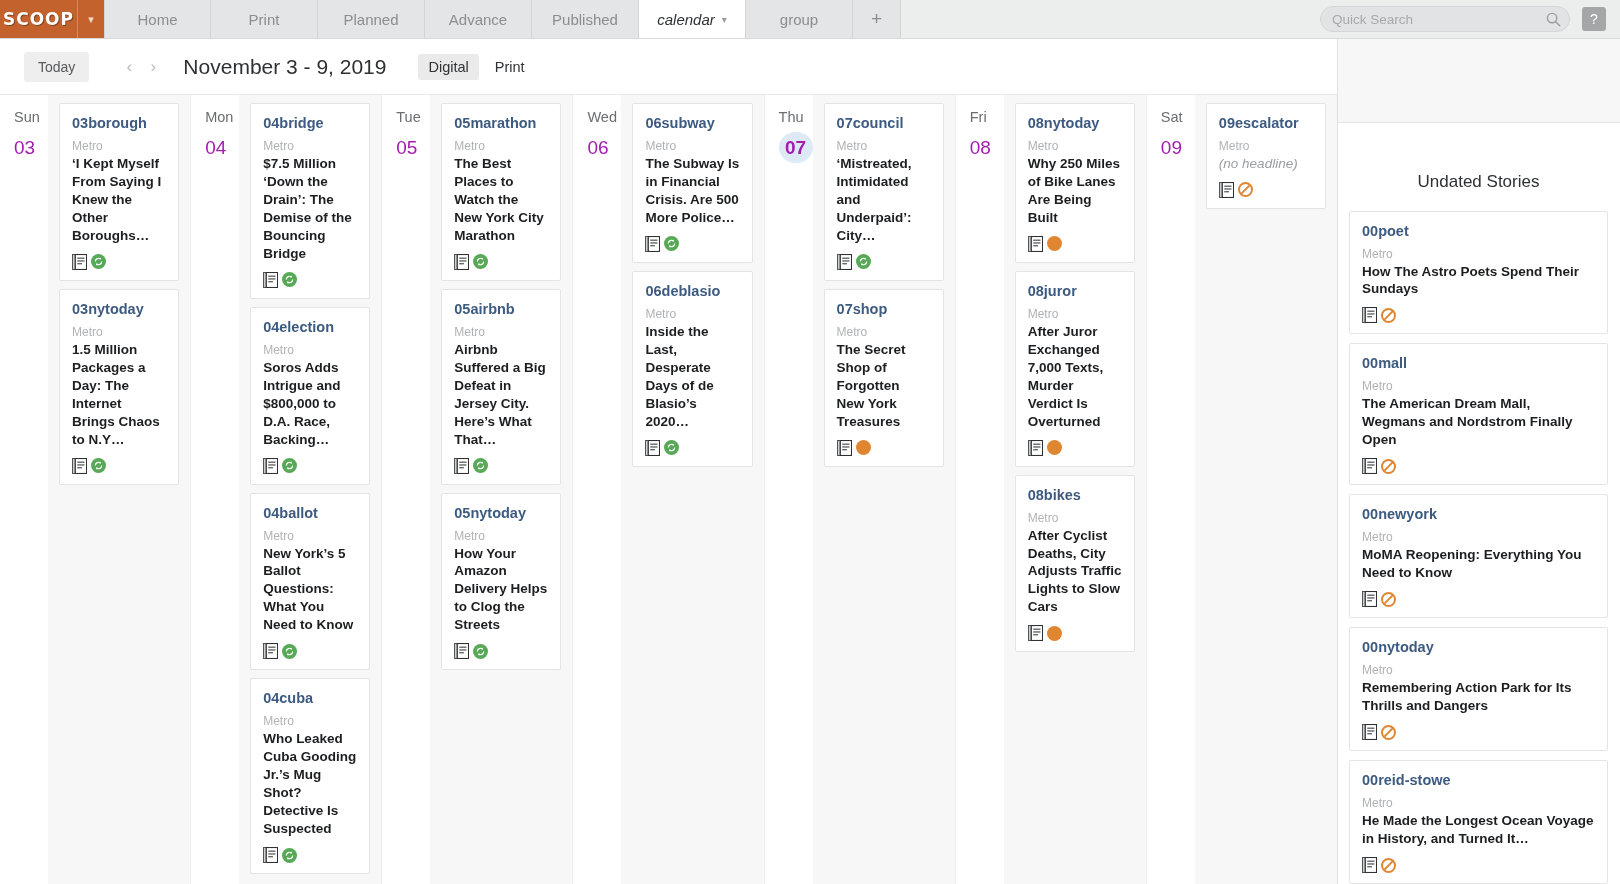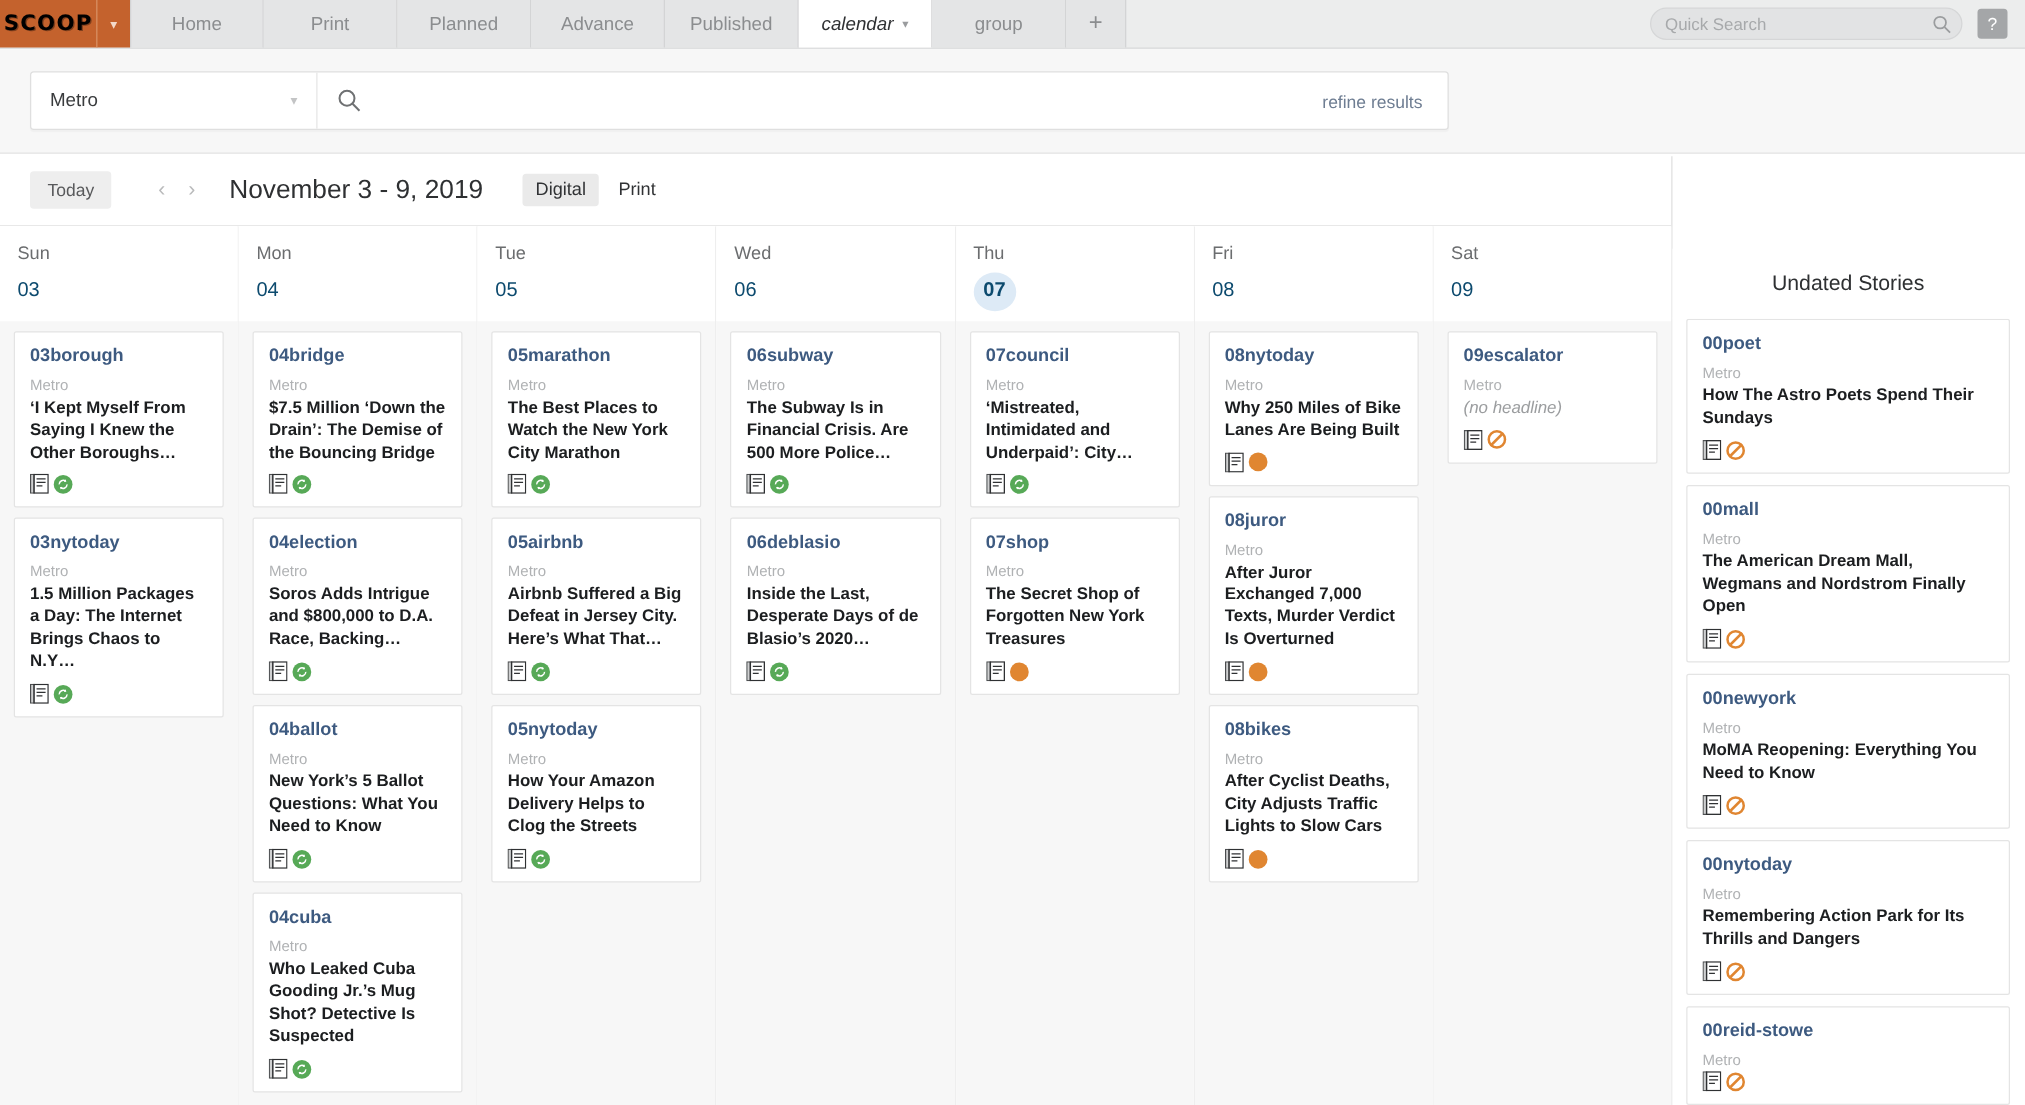--- a/index.html
+++ b/index.html
@@ -18,21 +18,21 @@
     align-items: stretch;
     position: relative;
     border-bottom: 1px solid #d8d9da;
   }
   .brand {
     width: 77px;
     background: #c4622d;
     display: flex; align-items: center; justify-content: center;
   }
   .brand-logo {
-    color: #000000;
+    color: #ffffff;
     font-family: "DejaVu Sans", sans-serif;
     font-weight: bold;
     font-size: 17px;
     letter-spacing: 1px;
     text-shadow: 1px 1px 0 rgba(0,0,0,.35);
   }
   .brand-caret {
     width: 27px;
     background: #c4622d;
     border-left: 1px solid #d88c5d;
@@ -168,29 +168,29 @@
   .mode.active { background: #eaeaea; }
 
   
   .cal-grid {
     flex: 1; display: flex;
     background: #ffffff;
     overflow: hidden;
   }
   .daycol {
     flex: 1;
-    display: flex; flex-direction: column;
+    display: flex; 
     border-right: 1px solid #eeeeee;
     min-width: 0;
   }
   .daycol:last-child { border-right: none; }
   .dayhead { padding: 14px 0 8px 14px; background: #ffffff; }
   .dayname { font-size: 14.5px; color: #6b6d6f; margin-bottom: 7px; }
   .daynum {
-    font-size: 16px; color: #0c4a6e;
+    font-size: 19px; color: #a21caf;
     width: 34px; height: 31px;
     display: flex; align-items: center; justify-content: flex-start;
   }
   .daynum.today {
     background: #ddeaf6; border-radius: 50%;
     justify-content: center; font-weight: bold;
   }
   .daybody {
     flex: 1;
     background: #f7f7f7;
@@ -794,20 +794,21 @@
               <line x1="5.6" y1="4.4" x2="13.3" y2="4.4" stroke="#2f3133" stroke-width="1.1"></line>
               <line x1="5.6" y1="7.4" x2="13.3" y2="7.4" stroke="#2f3133" stroke-width="1.1"></line>
               <line x1="5.6" y1="10.4" x2="10.6" y2="10.4" stroke="#2f3133" stroke-width="1.1"></line>
             </svg>
             <div class="status-ring"></div>
           </div>
         </div>
         <div class="card">
           <div class="card-slug">00reid-stowe</div>
           <div class="card-desk">Metro</div>
+          <div class="card-head">He Made the Longest Ocean Voyage in History, and Turned It…</div>
           <div class="card-icons">
             <svg class="doc-icon" viewBox="0 0 16 17">
               <rect x="0.5" y="0.5" width="3" height="16" fill="#cfd0d1" stroke="#4a4c4e" stroke-width="1"></rect>
               <rect x="3.5" y="0.5" width="12" height="16" fill="#ffffff" stroke="#2f3133" stroke-width="1.2"></rect>
               <line x1="5.6" y1="4.4" x2="13.3" y2="4.4" stroke="#2f3133" stroke-width="1.1"></line>
               <line x1="5.6" y1="7.4" x2="13.3" y2="7.4" stroke="#2f3133" stroke-width="1.1"></line>
               <line x1="5.6" y1="10.4" x2="10.6" y2="10.4" stroke="#2f3133" stroke-width="1.1"></line>
             </svg>
             <div class="status-ring"></div>
           </div>

